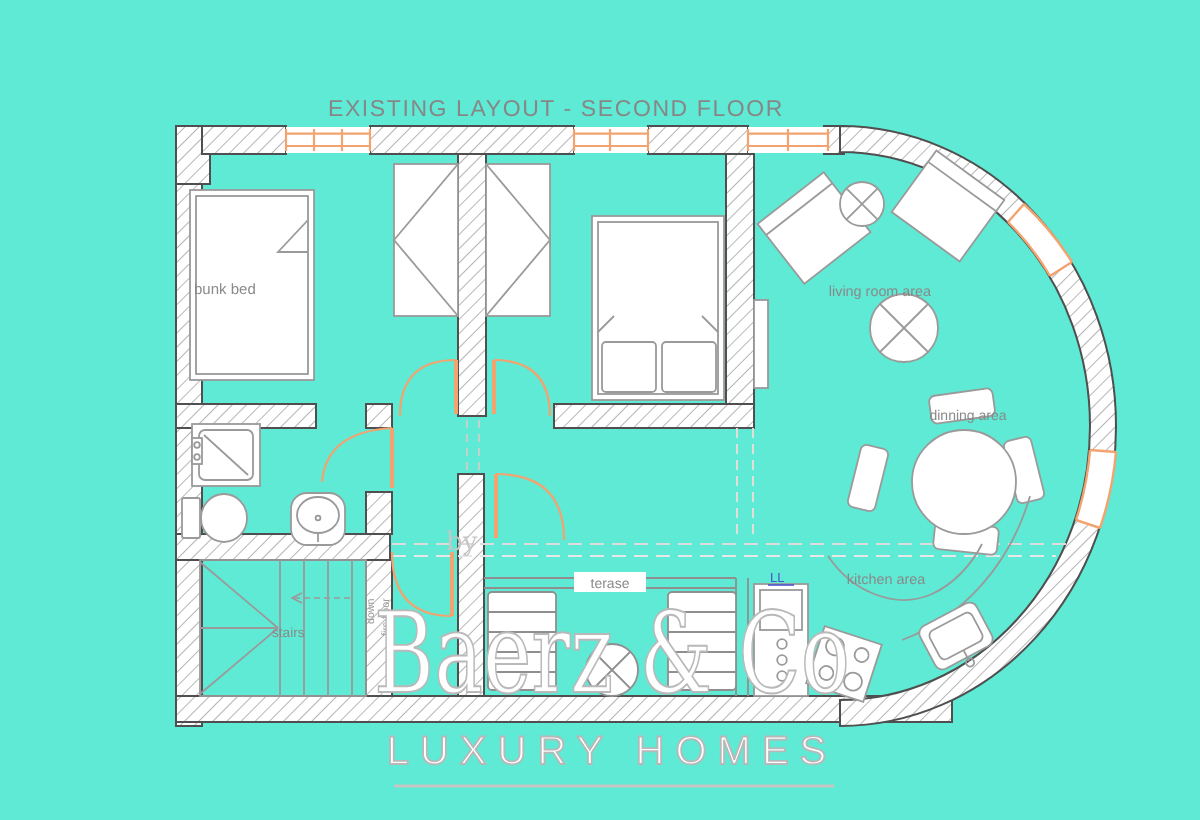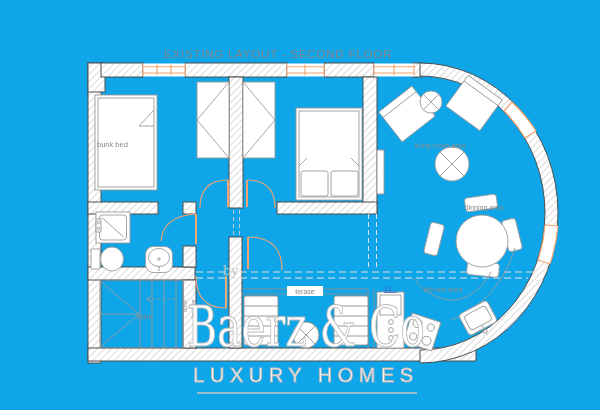--- a/index.html
+++ b/index.html
@@ -1,16 +1,16 @@
 <!DOCTYPE html>
 <html><head>
 <meta charset="utf-8">
 <style>
   html,body{margin:0;padding:0;background:#fff;}
-  .stage{position:relative;width:600px;height:410px;background:#0ea5e9;overflow:hidden;
+  .stage{position:relative;width:600px;height:410px;background:#5eead4;overflow:hidden;
          font-family:"Liberation Sans",sans-serif;}
   svg{position:absolute;left:0;top:0;}
   text{font-family:"Liberation Sans",sans-serif;}
   .serif{font-family:"DejaVu Serif",serif;}
 </style>
 </head>
 <body>
 
 <div class="stage">
 <svg width="600" height="410" viewBox="0 0 600 410">

